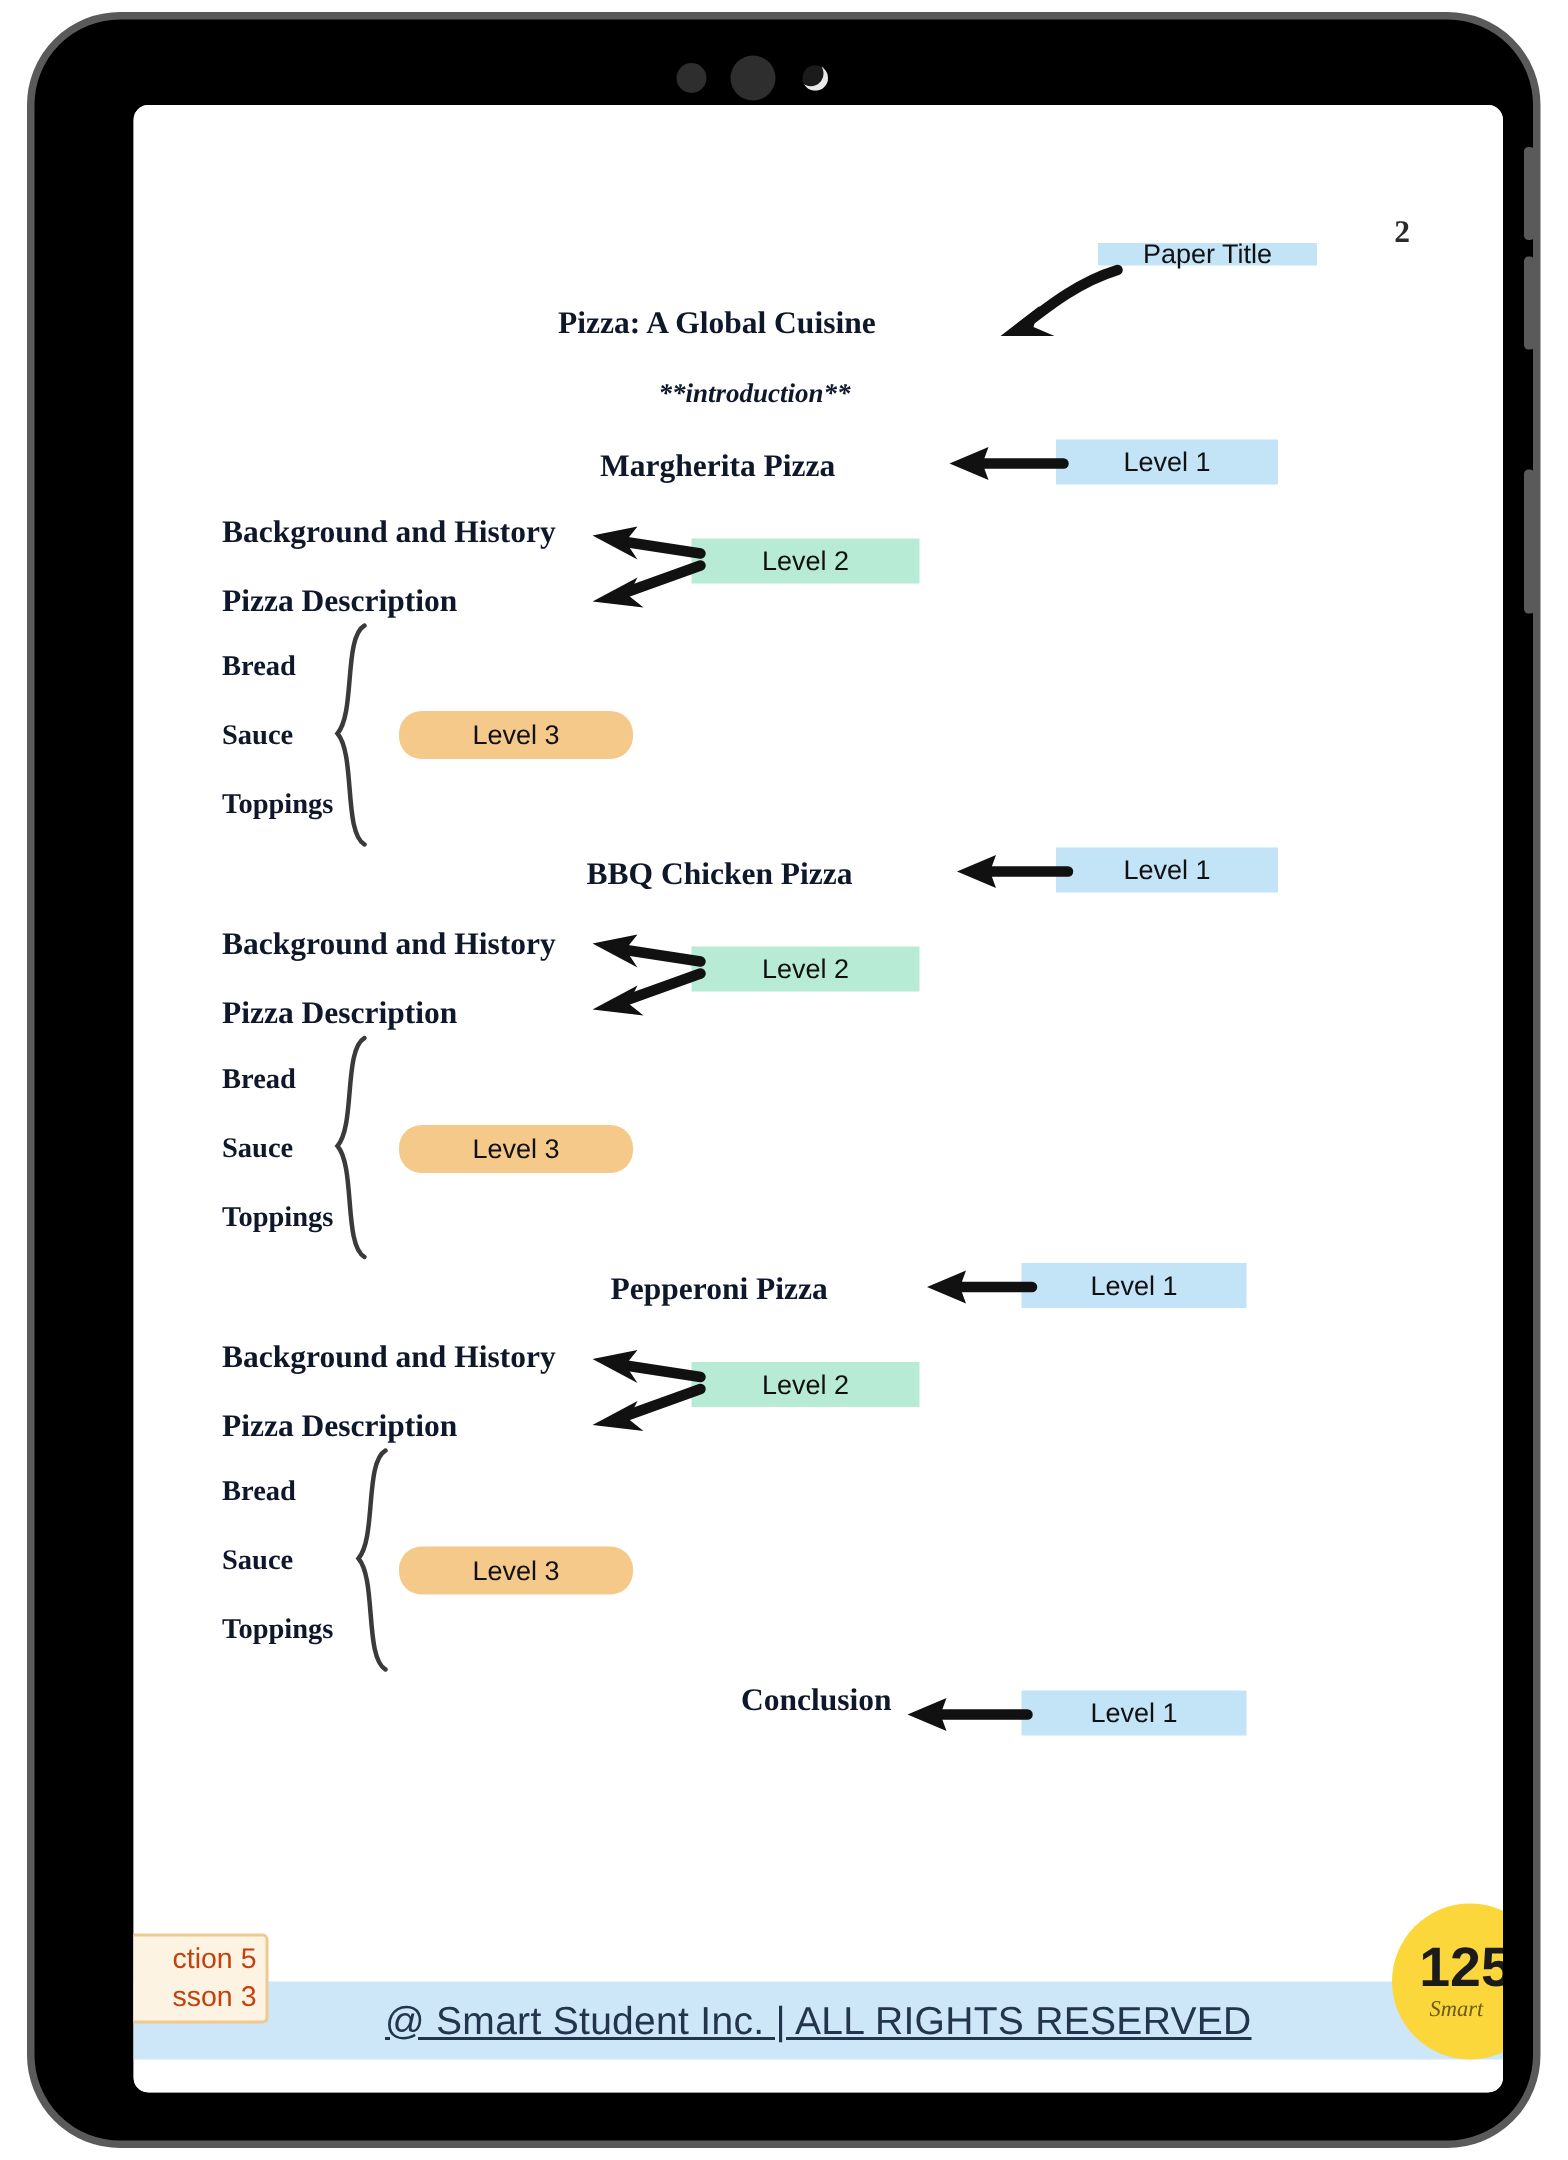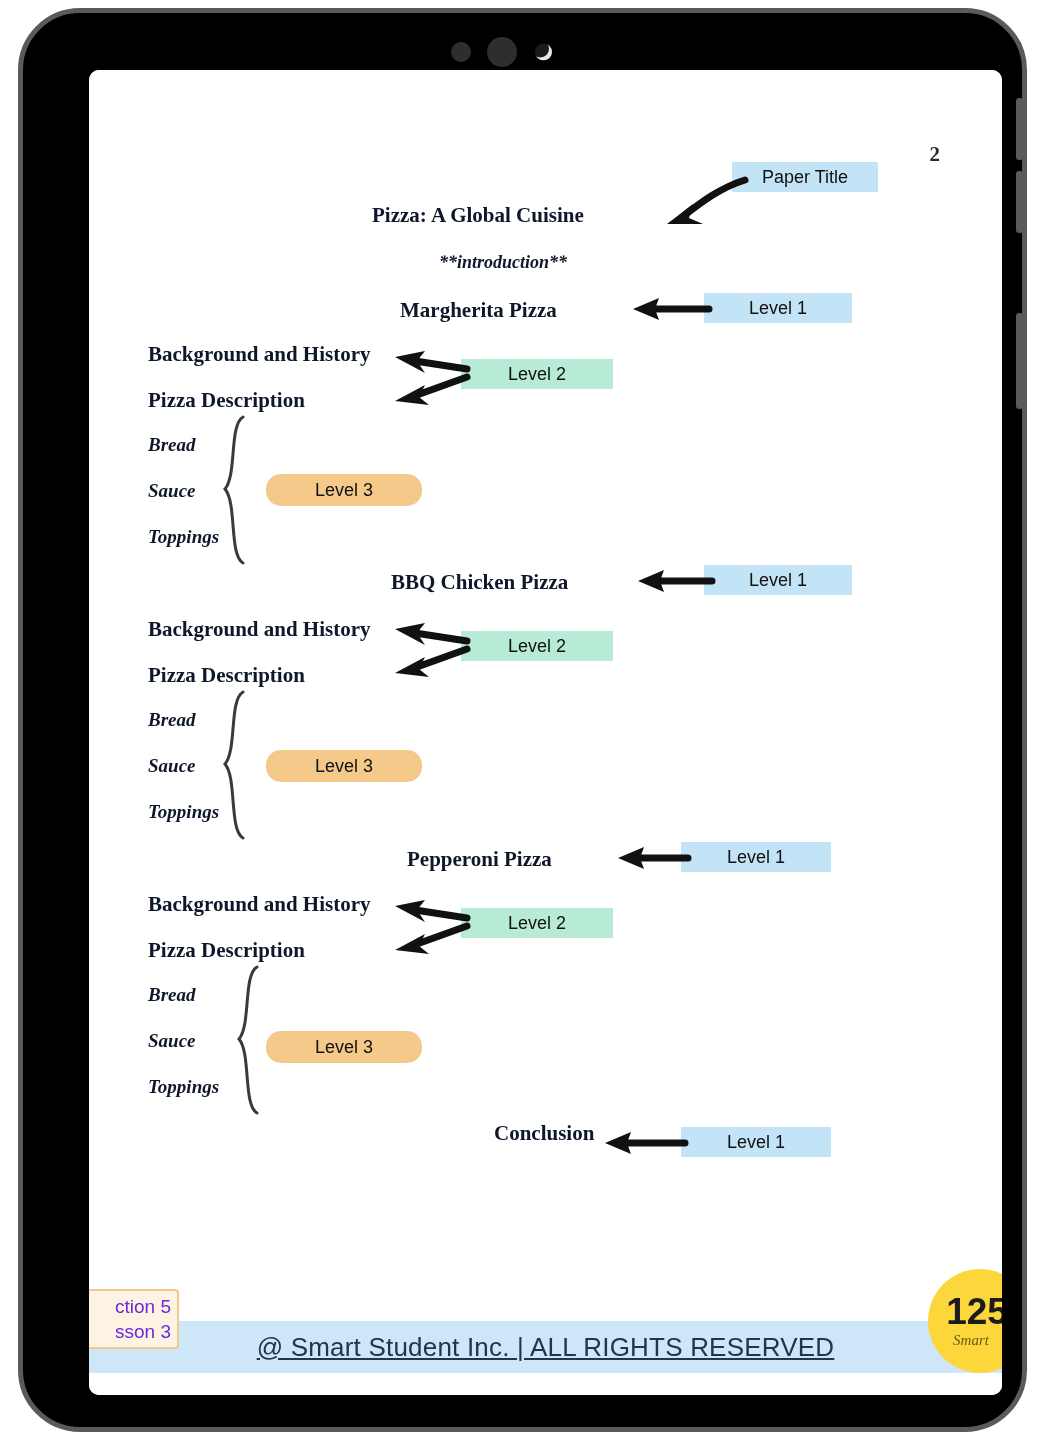--- a/index.html
+++ b/index.html
@@ -29,40 +29,40 @@
   #page{position:absolute;inset:0;background:#fff;}
   #page-number{position:absolute;right:62px;top:72px;font-family:"Liberation Serif",serif;
     font-weight:bold;font-size:21px;color:#2b2b2b;}
 
   .doc-heading{position:absolute;font-family:"Liberation Serif",serif;font-weight:bold;
     color:#0f172a;white-space:nowrap;}
   .h-title{font-size:21px;}
   .h-intro{font-size:18px;font-weight:bold;font-style:italic;}
   .h1{font-size:21px;}
   .h2{font-size:21px;}
-  .h3{font-size:19px;font-style:italic;}
+  .h3{font-size:19px;}
 
   .badge{position:absolute;display:flex;align-items:center;justify-content:center;
     font-family:"Liberation Sans",sans-serif;font-size:18px;color:#111;white-space:nowrap;}
   .b-blue{background:#c3e3f7;}
   .b-green{background:#b8ebd5;}
   .b-orange{background:#f5c98a;border-radius:15px;}
 
   .arrow-svg{position:absolute;overflow:visible;}
   .brace-svg{position:absolute;overflow:visible;}
 
   
   #footer-bar{position:absolute;left:0;right:0;bottom:22px;height:52px;background:#cde7f8;
     display:flex;align-items:center;justify-content:center;}
   #footer-text{font-size:26px;color:#23344d;text-decoration:underline;letter-spacing:.2px;
     font-family:"Liberation Sans",sans-serif;}
   #lesson-badge{position:absolute;left:-18px;bottom:46px;width:108px;
     background:#fdf3e3;border:2px solid #f0c98e;border-radius:4px;padding:3px 6px;
     box-sizing:border-box;text-align:right;}
-  #lesson-badge div{font-size:19px;color:#6d28d9;line-height:1.32;}
+  #lesson-badge div{font-size:19px;color:#c2410c;line-height:1.32;}
   #price-badge{position:absolute;right:-30px;bottom:22px;width:104px;height:104px;
     border-radius:50%;background:#fbd73c;display:flex;flex-direction:column;
     align-items:center;justify-content:center;overflow:hidden;}
   #price-badge-amount{font-size:37px;font-weight:bold;color:#1b1b1b;
     font-family:"Liberation Sans",sans-serif;line-height:1;margin-left:-6px;}
   #price-badge-sub{font-size:15px;font-style:italic;color:#6b5a12;margin-left:-18px;margin-top:2px;
     font-family:"Liberation Serif",serif;}
 </style>
 </head>
 <body>
@@ -77,21 +77,21 @@
 
   <div class="side-btn" id="volume-up-button"></div>
   <div class="side-btn" id="volume-down-button"></div>
   <div class="side-btn" id="power-button"></div>
 
   <div id="screen">
     <div id="page">
 
       <div id="page-number">2</div>
 
-      <div class="badge b-blue" style="left:643px;top:92px;width:146px;height:30px;">Paper Title</div>
+      <div class="badge b-blue" style="left:643px;top:92px;width:146px;height:15px;">Paper Title</div>
       <svg class="arrow-svg" style="left:570px;top:104px;width:90px;height:60px;" viewBox="0 0 90 60">
         <path d="M86 6 C60 14 40 30 22 44" stroke="#111" stroke-width="7" fill="none" stroke-linecap="round"></path>
         <path d="M8 50 L34 30 L30 44 L44 50 Z" fill="#111"></path>
       </svg>
       <div class="doc-heading h-title" style="left:283px;top:133px;">Pizza: A Global Cuisine</div>
 
       <div class="doc-heading h-intro" style="left:350px;top:182px;">**introduction**</div>
 
       <div class="doc-heading h1" style="left:311px;top:228px;">Margherita Pizza</div>
       <div class="badge b-blue" style="left:615px;top:223px;width:148px;height:30px;">Level 1</div>

